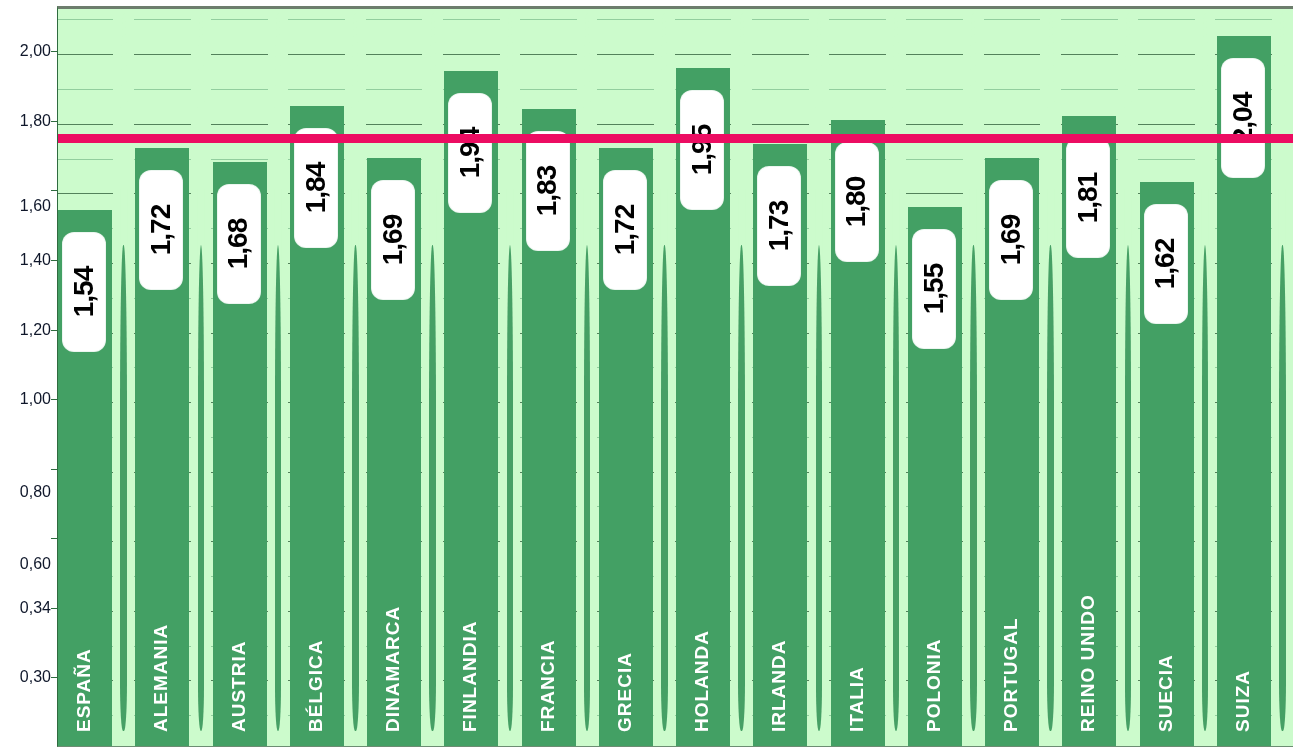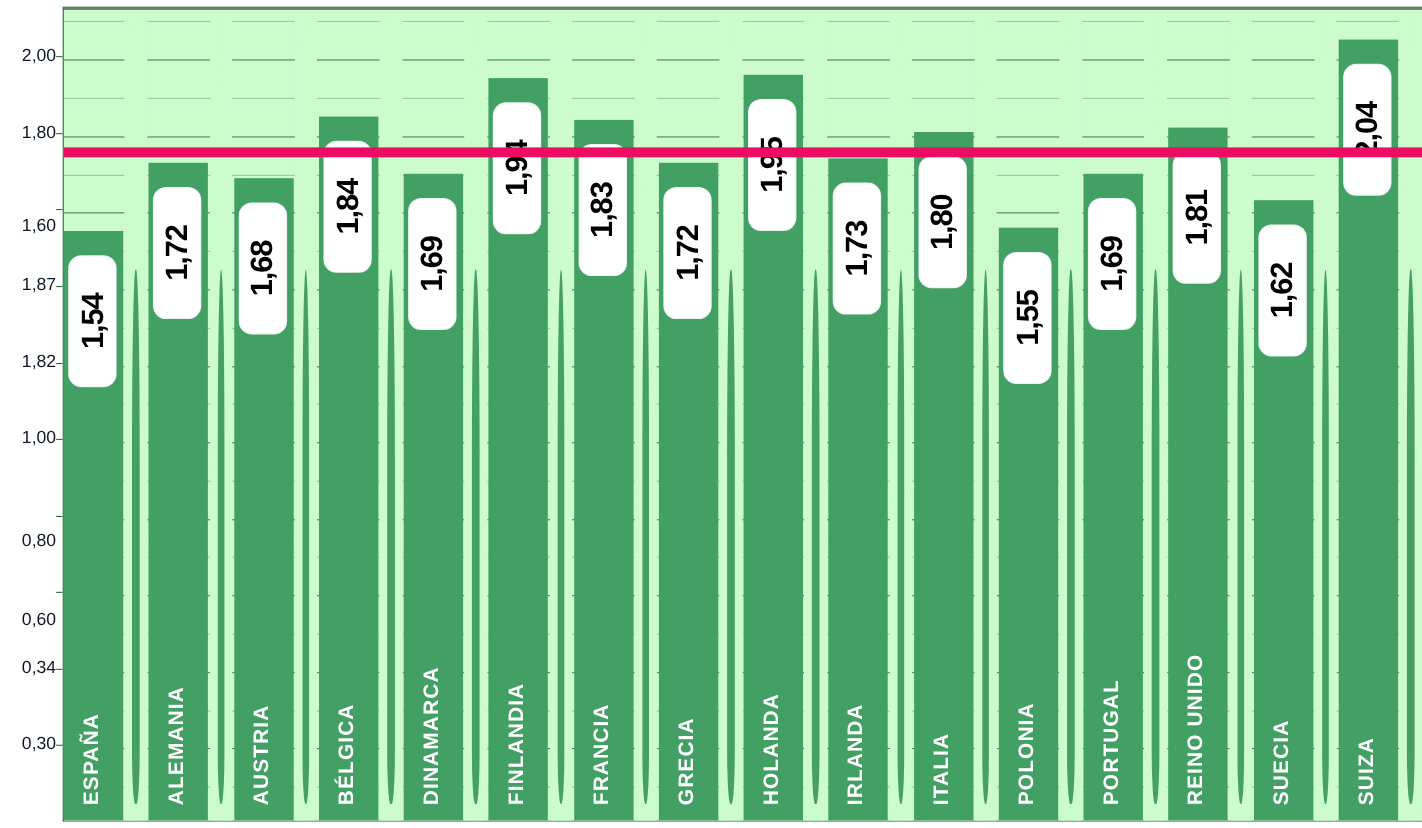--- a/index.html
+++ b/index.html
@@ -156,23 +156,23 @@
       <div class="y-tick-label" style="top: 677.423px;">0,30</div>
       <div class="y-tick-mark" style="top: 677.423px;"></div>
       <div class="y-tick-label" style="top: 607.845px;">0,34</div>
       <div class="y-tick-mark" style="top: 607.845px;"></div>
       <div class="y-tick-label" style="top: 564px;">0,60</div>
       <div class="y-tick-mark" style="top: 538.268px;"></div>
       <div class="y-tick-label" style="top: 492px;">0,80</div>
       <div class="y-tick-mark" style="top: 468.69px;"></div>
       <div class="y-tick-label" style="top: 399.113px;">1,00</div>
       <div class="y-tick-mark" style="top: 399.113px;"></div>
-      <div class="y-tick-label" style="top: 329.535px;">1,82</div>
+      <div class="y-tick-label" style="top: 329.535px;">1,20</div>
       <div class="y-tick-mark" style="top: 329.535px;"></div>
-      <div class="y-tick-label" style="top: 259.958px;">1,87</div>
+      <div class="y-tick-label" style="top: 259.958px;">1,40</div>
       <div class="y-tick-mark" style="top: 259.958px;"></div>
       <div class="y-tick-label" style="top: 190.38px; margin-top: 16px;">1,60</div>
       <div class="y-tick-mark" style="top: 190.38px;"></div>
       <div class="y-tick-label" style="top: 120.803px;">1,80</div>
       <div class="y-tick-mark" style="top: 120.803px;"></div>
       <div class="y-tick-label" style="top: 51.2254px;">2,00</div>
       <div class="y-tick-mark" style="top: 51.2254px;"></div>
     </div>
 
   <div id="plot-area">

